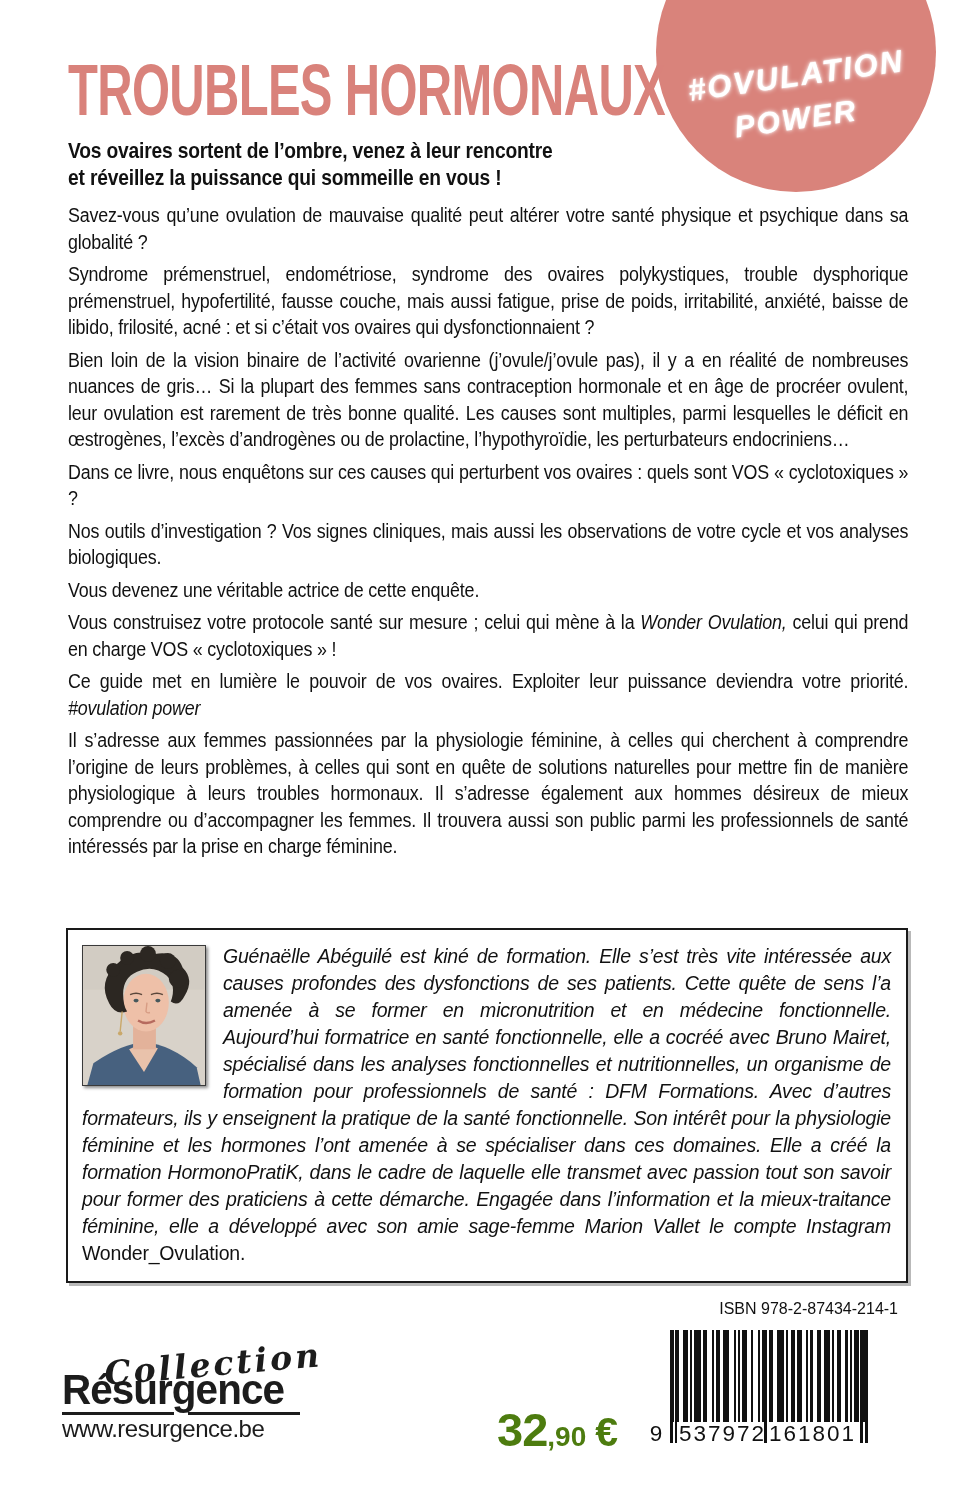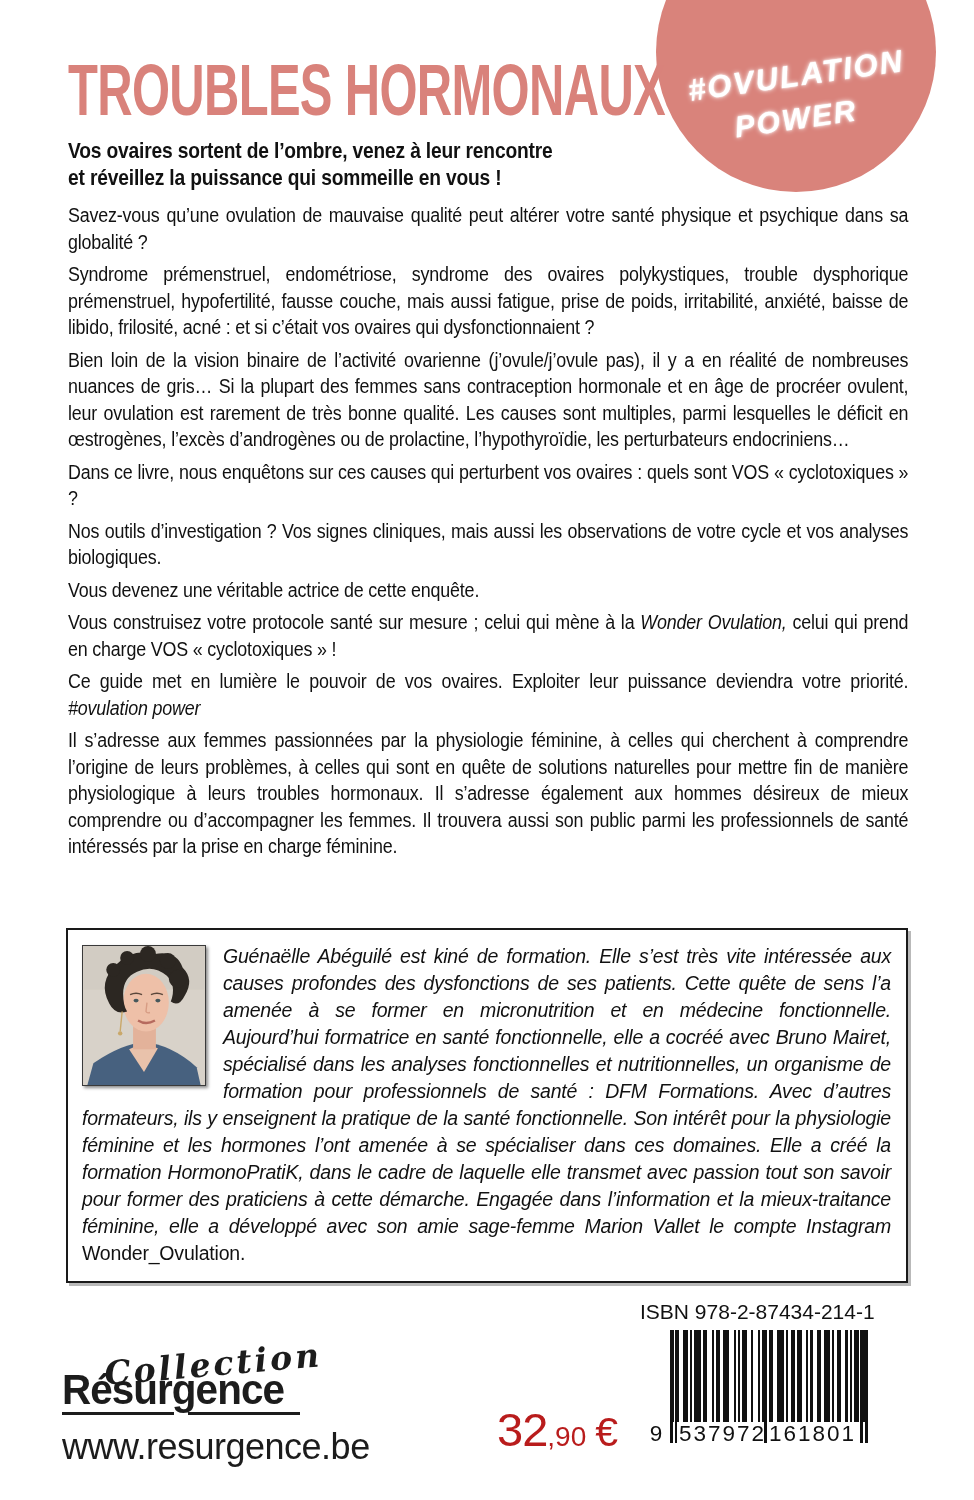--- a/index.html
+++ b/index.html
@@ -67,40 +67,40 @@
   }
   .collection-name{
     display:block;margin-top:-14px;
     font-size:43px;font-weight:bold;letter-spacing:-1px;line-height:1.05;
     transform:scaleX(0.94);transform-origin:left top;white-space:nowrap;
   }
   .collection-underline{
     width:238px;height:3px;margin-top:0;
     background:linear-gradient(to right,#1c1c1c 0 47%,transparent 47% 53%,#1c1c1c 53% 100%);
   }
-  .website{display:block;margin-top:11px;font-size:36px;letter-spacing:-0.5px;}
+  .website{display:block;font-size:24px;letter-spacing:-0.5px;}
   .isbn{
-    position:absolute;left:640px;top:1300px;width:258px;text-align:left;
-    font-size:21px;letter-spacing:0;white-space:nowrap;
+    position:absolute;left:640px;top:1300px;width:258px;text-align:right;
+    font-size:16px;letter-spacing:0;white-space:nowrap;
   }
   .barcode{position:absolute;left:648px;top:1330px;width:224px;height:118px;}
   .bars-area{position:relative;margin-left:22px;width:198px;height:92px;}
   .bars{display:flex;height:92px;}
   .bars i{display:block;height:100%;}
   .guard{position:absolute;top:0;width:2.6px;height:113px;background:#111;}
   .bar-digits span{
     position:absolute;top:92px;height:24px;font-size:22.5px;line-height:24px;
     background:#fff;text-align:center;letter-spacing:2px;
   }
   .digit-first{left:-22px;width:18px;letter-spacing:0;background:transparent;}
   .digit-left{left:9px;width:80px;}
   .digit-right{left:99px;width:84px;}
   .price{
     position:absolute;left:497px;top:1402px;white-space:nowrap;
-    font-weight:normal;color:#b91c1c;
+    font-weight:bold;color:#4d7c0f;
   }
   .price-int{font-size:47px;letter-spacing:-1px;}
   .price-dec{font-size:28px;}
   .price-cur{font-size:41px;margin-left:9px;}
 </style>
 </head>
 <body>
 
 <div class="cover">
 

